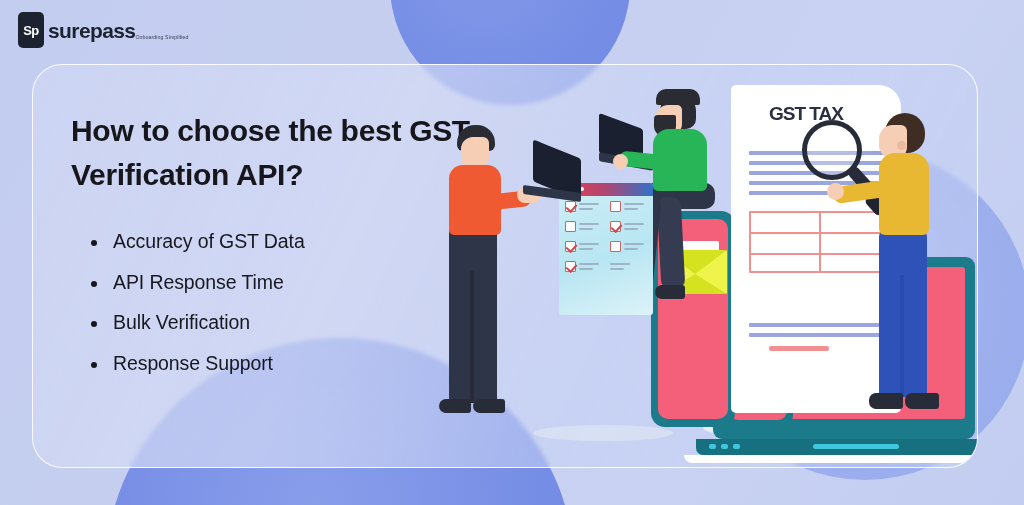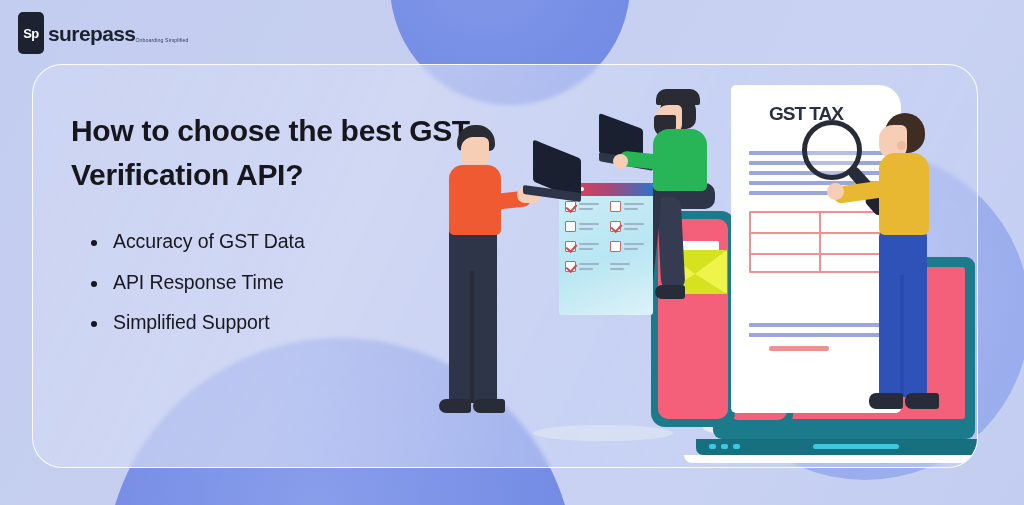--- a/index.html
+++ b/index.html
@@ -37,21 +37,21 @@
     background: radial-gradient(circle at 50% 45%, #8ba3ee 0%, #7b93e9 60%, #7490e8 100%);
     opacity: .55;
   }
 
   
   #logo {
     position: absolute; left: 18px; top: 12px;
     display: flex; align-items: center; gap: 4px; z-index: 6;
   }
   #logo-mark {
-    width: 26px; height: 42px; border-radius: 5px;
+    width: 26px; height: 36px; border-radius: 5px;
     background: #1d2230;
     display: flex; align-items: center; justify-content: center;
     color: #ffffff; font-size: 13px; font-weight: 700; letter-spacing: -.5px;
   }
   #logo-text-wrap { display: flex; flex-direction: row; line-height: 1; }
   #logo-word {
     font-size: 21px; font-weight: 600; color: #1d2230; letter-spacing: -.6px;
   }
   #logo-tag {
     font-size: 5.2px; color: #3a4157; letter-spacing: .1px;
@@ -284,21 +284,22 @@
     </div>
   </div>
 
   <div id="card">
 
     <h1 id="headline">How to choose the best GST Verification API?</h1>
 
     <ul id="bullets">
       <li>Accuracy of GST Data</li>
       <li>API Response Time</li>
-      <li>Simplified Support</li>
+      <li>Bulk Verification</li>
+      <li>Response Support</li>
     </ul>
 
     <div id="illus">
 
       <div class="ip" id="ground"></div>
       <div class="ip" id="ground2"></div>
 
       <div class="ip" id="laptop-outer"></div>
       <div class="ip" id="laptop-screen"></div>
 

